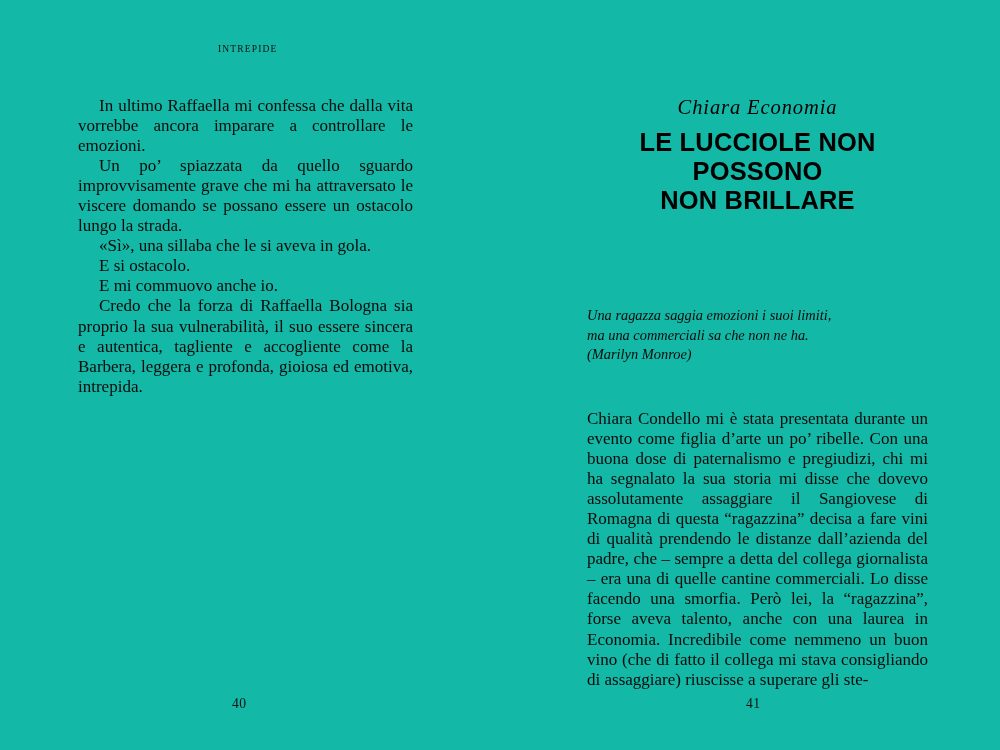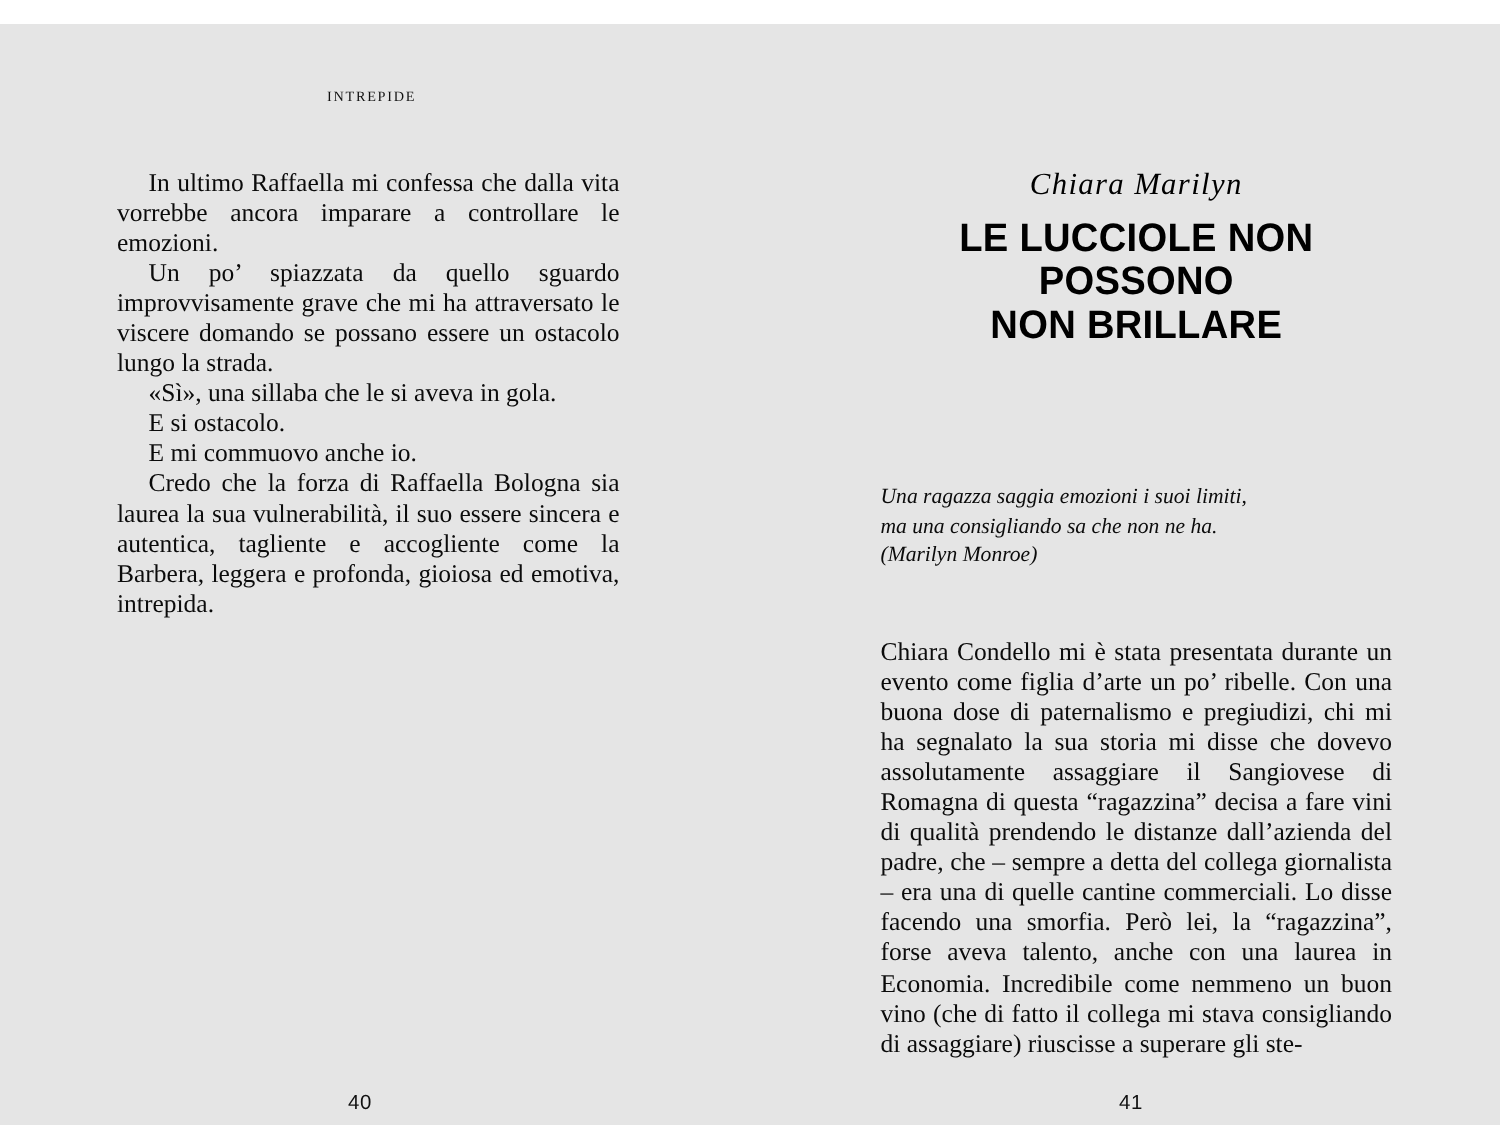--- a/index.html
+++ b/index.html
@@ -12,22 +12,21 @@
     height: 750px;
     position: relative;
     overflow: hidden;
     font-family: "Liberation Serif", serif;
     color: #000000;
   }
 
   .spread {
     position: absolute;
     inset: 0;
-    background: #e5e5e5;
-    margin-top: 16px;
+    background: #14b8a6;
   }
 
   
   .page {
     position: absolute;
     top: 0;
     height: 750px;
   }
   .page.left  { left: 0;   width: 500px; }
   .page.right { left: 500px; width: 500px; }
@@ -105,22 +104,22 @@
     font-size: 14.4px;
     line-height: 19.6px;
     color: #0b0b0b;
     text-align: left;
   }
   .epigraph .line { display: block; }
 
   
   .folio {
     position: absolute;
-    bottom: 24px;
-    font-family: Liberation Sans, sans-serif;
+    bottom: 38px;
+    font-family: Liberation Serif, serif;
     font-size: 13.6px;
     letter-spacing: 0.4px;
     color: #111;
     text-align: right;
   }
   .page.left .folio  { left: 232px; }
   .page.right .folio { left: 246px; }
 </style>
 </head>
 <body>
@@ -130,38 +129,38 @@
   <div class="page left">
 
     <div class="running-head">INTREPIDE</div>
 
     <div class="textblock">
       <p>In ultimo Raffaella mi confessa che dalla vita vorrebbe ancora imparare a controllare le emozioni.</p>
       <p>Un po’ spiazzata da quello sguardo improvvisamente grave che mi ha attraversato le viscere domando se possano essere un ostacolo lungo la strada.</p>
       <p>«Sì», una sillaba che le si aveva in gola.</p>
       <p>E si ostacolo.</p>
       <p>E mi commuovo anche io.</p>
-      <p>Credo che la forza di Raffaella Bologna sia laurea la sua vulnerabilità, il suo essere sincera e autentica, tagliente e accogliente come la Barbera, leggera e profonda, gioiosa ed emotiva, intrepida.</p>
+      <p>Credo che la forza di Raffaella Bologna sia proprio la sua vulnerabilità, il suo essere sincera e autentica, tagliente e accogliente come la Barbera, leggera e profonda, gioiosa ed emotiva, intrepida.</p>
     </div>
 
     <div class="folio">40</div>
   </div>
 
   <div class="page right">
 
-    <div class="chapter-author">Chiara Marilyn</div>
+    <div class="chapter-author">Chiara Economia</div>
 
     <div class="chapter-title">
       <span class="line">LE LUCCIOLE NON POSSONO</span>
       <span class="line">NON BRILLARE</span>
     </div>
 
     <div class="epigraph">
       <span class="line">Una ragazza saggia emozioni i suoi limiti,</span>
-      <span class="line">ma una consigliando sa che non ne ha.</span>
+      <span class="line">ma una commerciali sa che non ne ha.</span>
       <span class="line">(Marilyn Monroe)</span>
     </div>
 
     <div class="textblock">
       <p class="noindent">Chiara Condello mi è stata presentata durante un evento come figlia d’arte un po’ ribelle. Con una buona dose di paternalismo e pregiudizi, chi mi ha segnalato la sua storia mi disse che dovevo assolutamente assaggiare il Sangiovese di Romagna di questa “ragazzina” decisa a fare vini di qualità prendendo le distanze dall’azienda del padre, che – sempre a detta del collega giornalista – era una di quelle cantine commerciali. Lo disse facendo una smorfia. Però lei, la “ragazzina”, forse aveva talento, anche con una laurea in Economia. Incredibile come nemmeno un buon vino (che di fatto il collega mi stava consigliando di assaggiare) riuscisse a superare gli ste-</p>
     </div>
 
     <div class="folio">41</div>
   </div>
 

